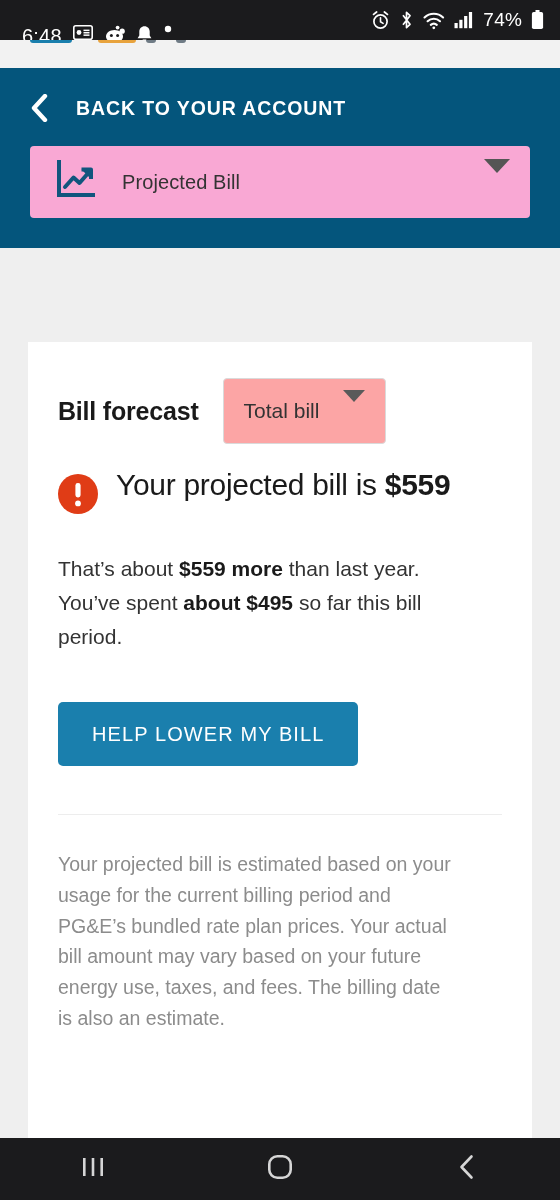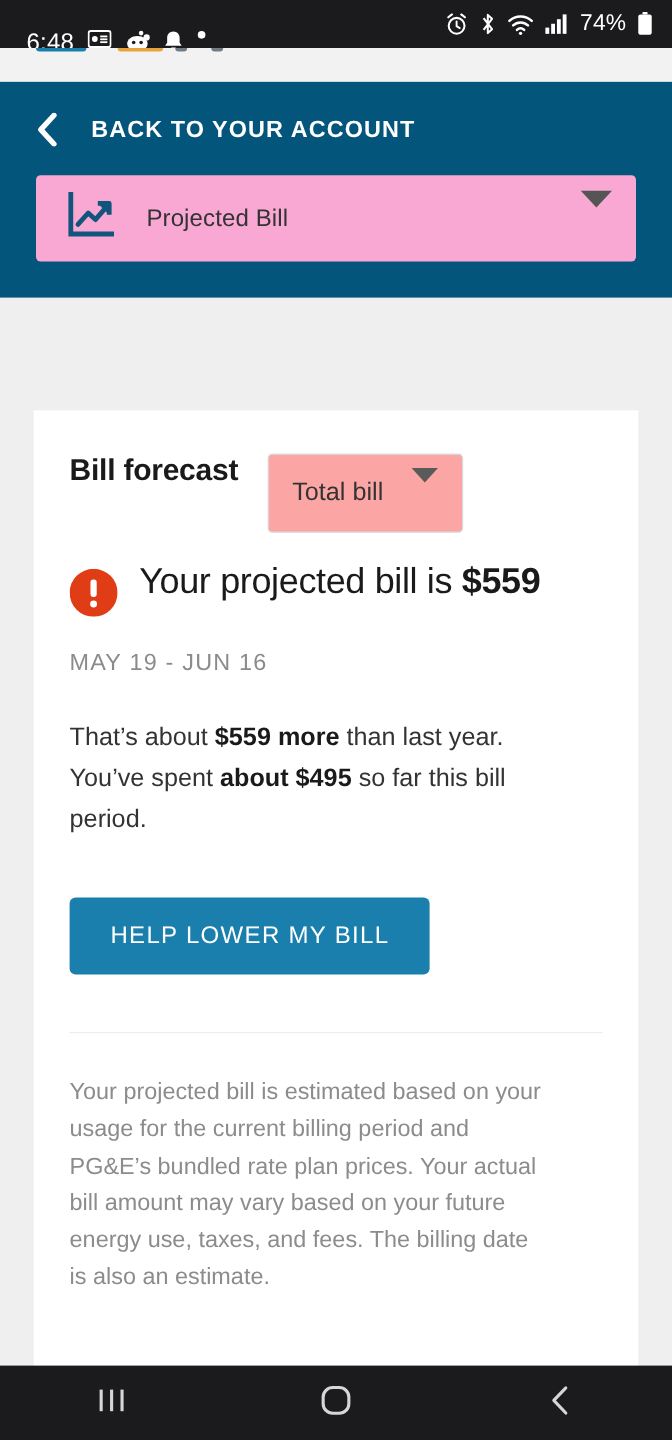--- a/index.html
+++ b/index.html
@@ -118,20 +118,21 @@
     left: 28px;
     top: 342px;
     width: 504px;
     background: #ffffff;
     padding: 36px 30px 0 30px;
     min-height: 800px;
   }
 
   .card-head {
     display: flex;
+    align-items: center;
     gap: 24px;
     margin-bottom: 20px;
   }
   .card-title {
     font-size: 25px;
     font-weight: bold;
     color: #1a1a1a;
     letter-spacing: -0.2px;
   }
   .total-select {
@@ -371,21 +372,20 @@
         <circle cx="20" cy="20" r="20" fill="#e03c16"></circle>
         <rect x="17.4" y="9" width="5.2" height="14.5" rx="2.4" fill="#ffffff"></rect>
         <circle cx="20" cy="29.4" r="2.9" fill="#ffffff"></circle>
       </svg>
     </span>
     <div class="headline">
       <span>Your projected bill is </span><span class="amount">$559</span>
     </div>
   </div>
 
-  <div class="date-range">MAY 19 - JUN 16</div>
 
   <div class="summary">
     <span>That’s about </span><b>$559 more</b><span> than last year. You’ve spent </span><b>about $495</b><span> so far this bill period.</span>
   </div>
 
   <button class="cta-button">HELP LOWER MY BILL</button>
 
   <div class="divider"></div>
 
   <div class="disclaimer">Your projected bill is estimated based on your usage for the current billing period and PG&amp;E’s bundled rate plan prices. Your actual bill amount may vary based on your future energy use, taxes, and fees. The billing date is also an estimate.</div>

